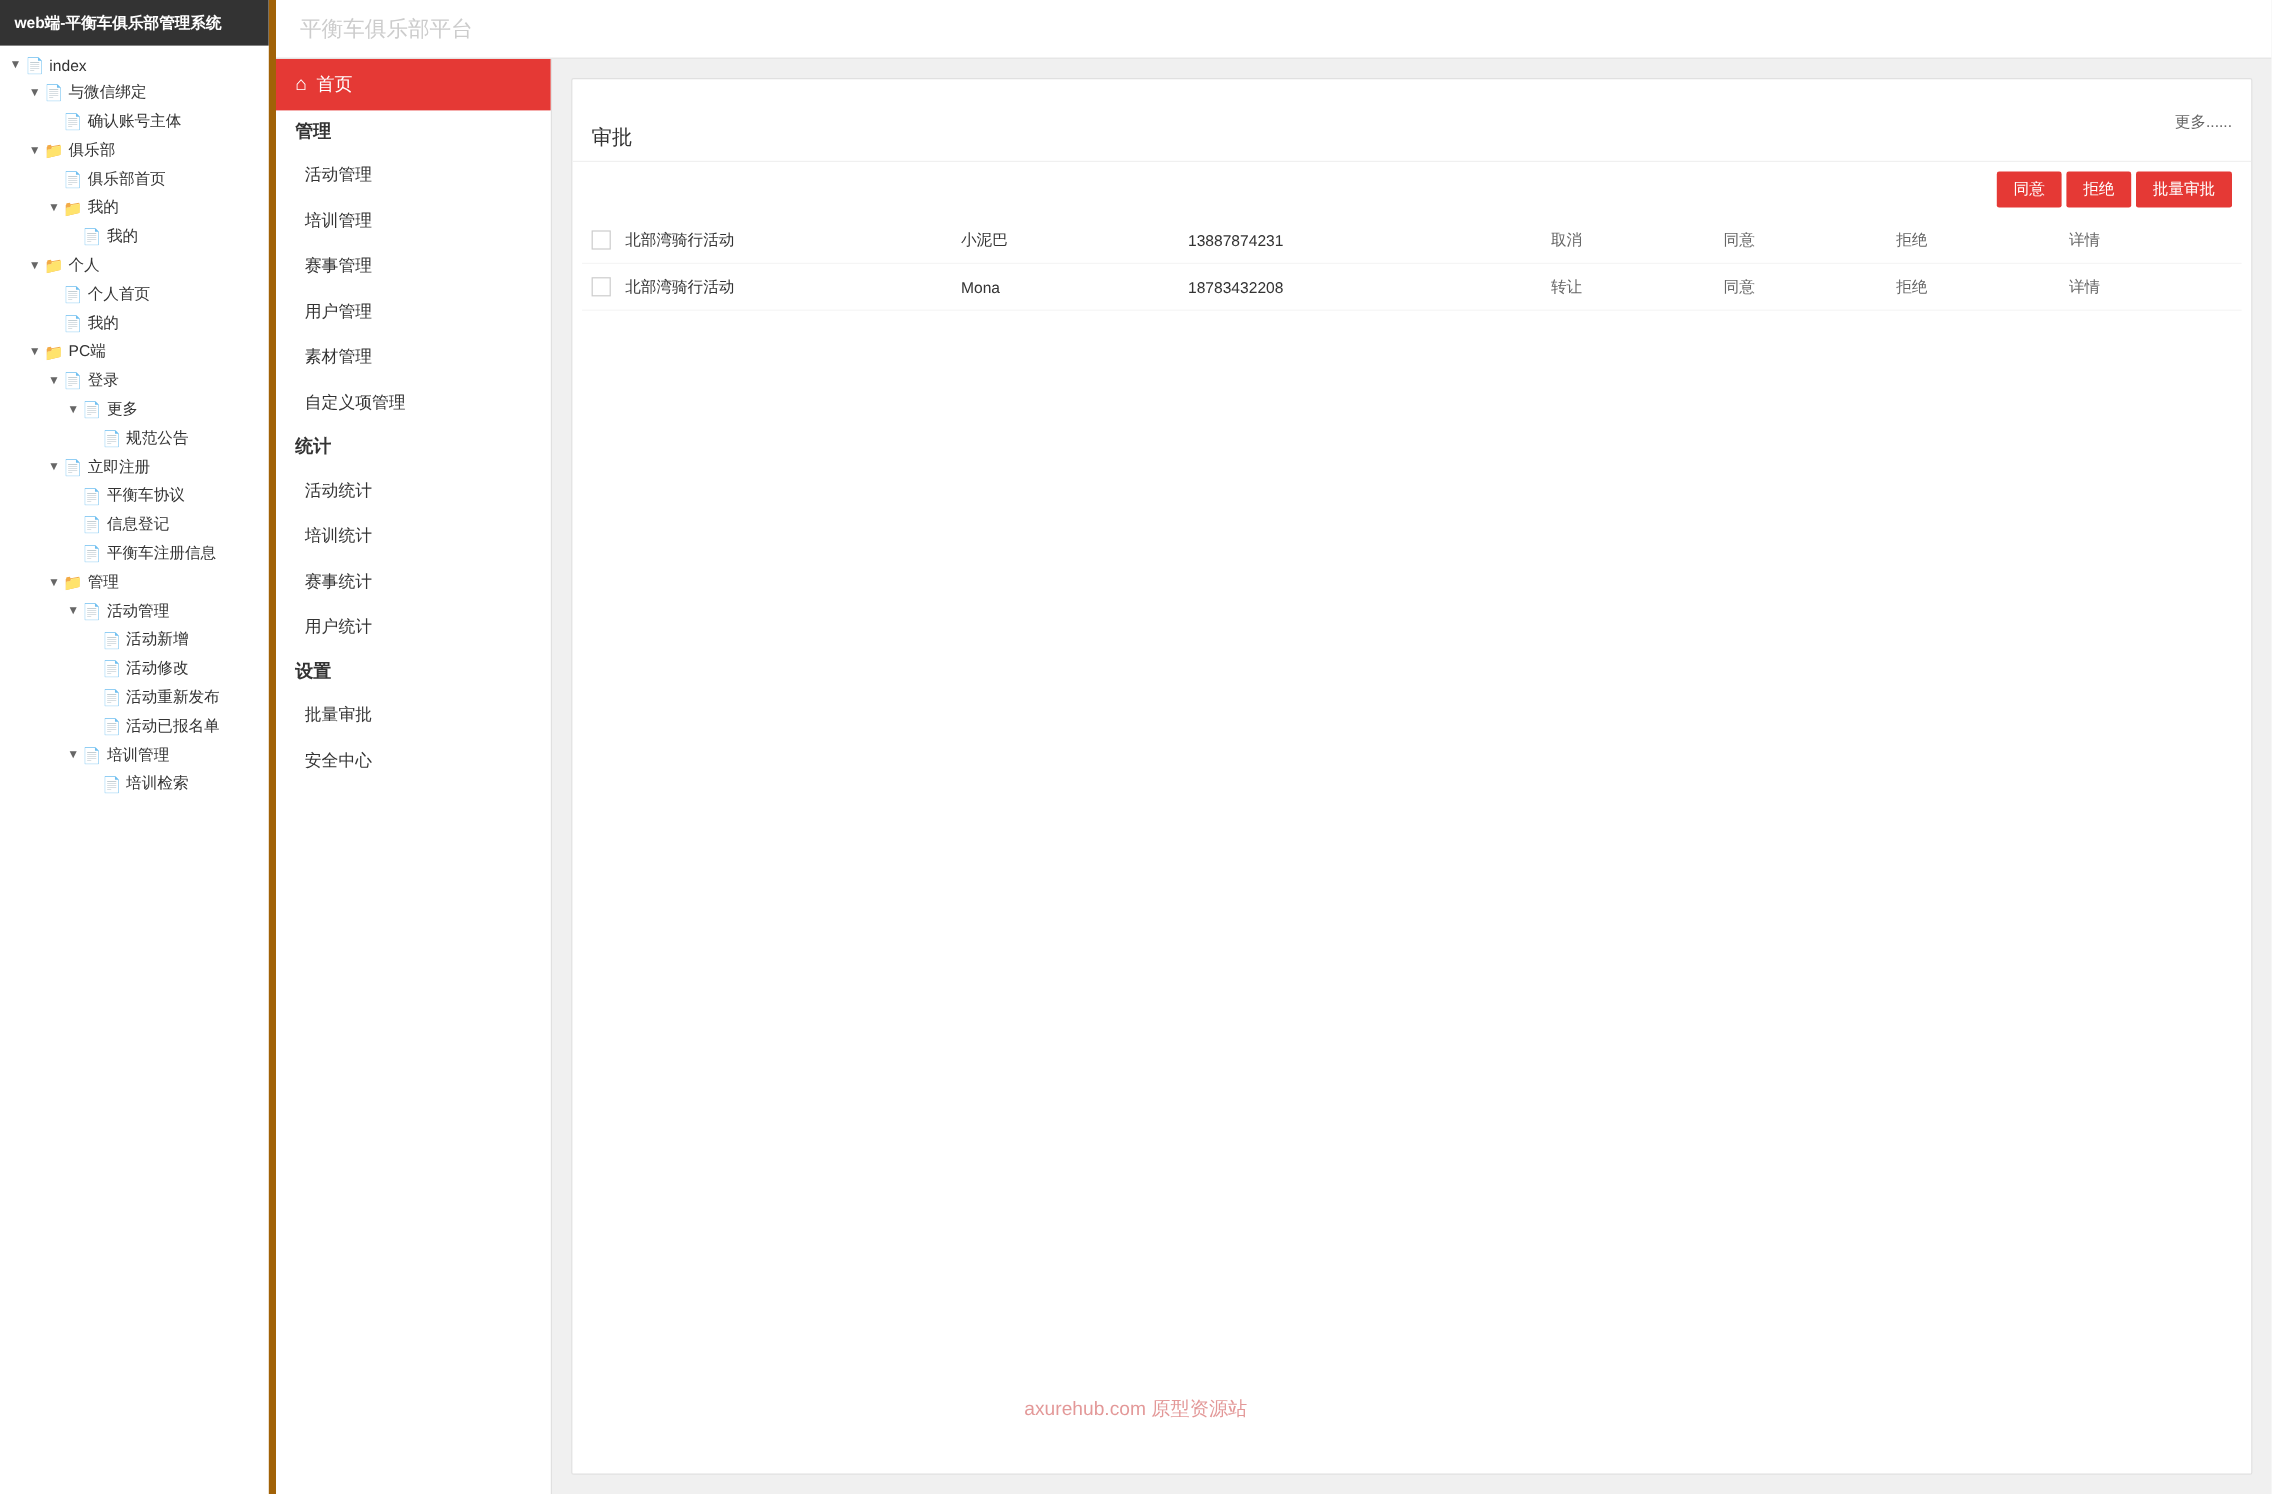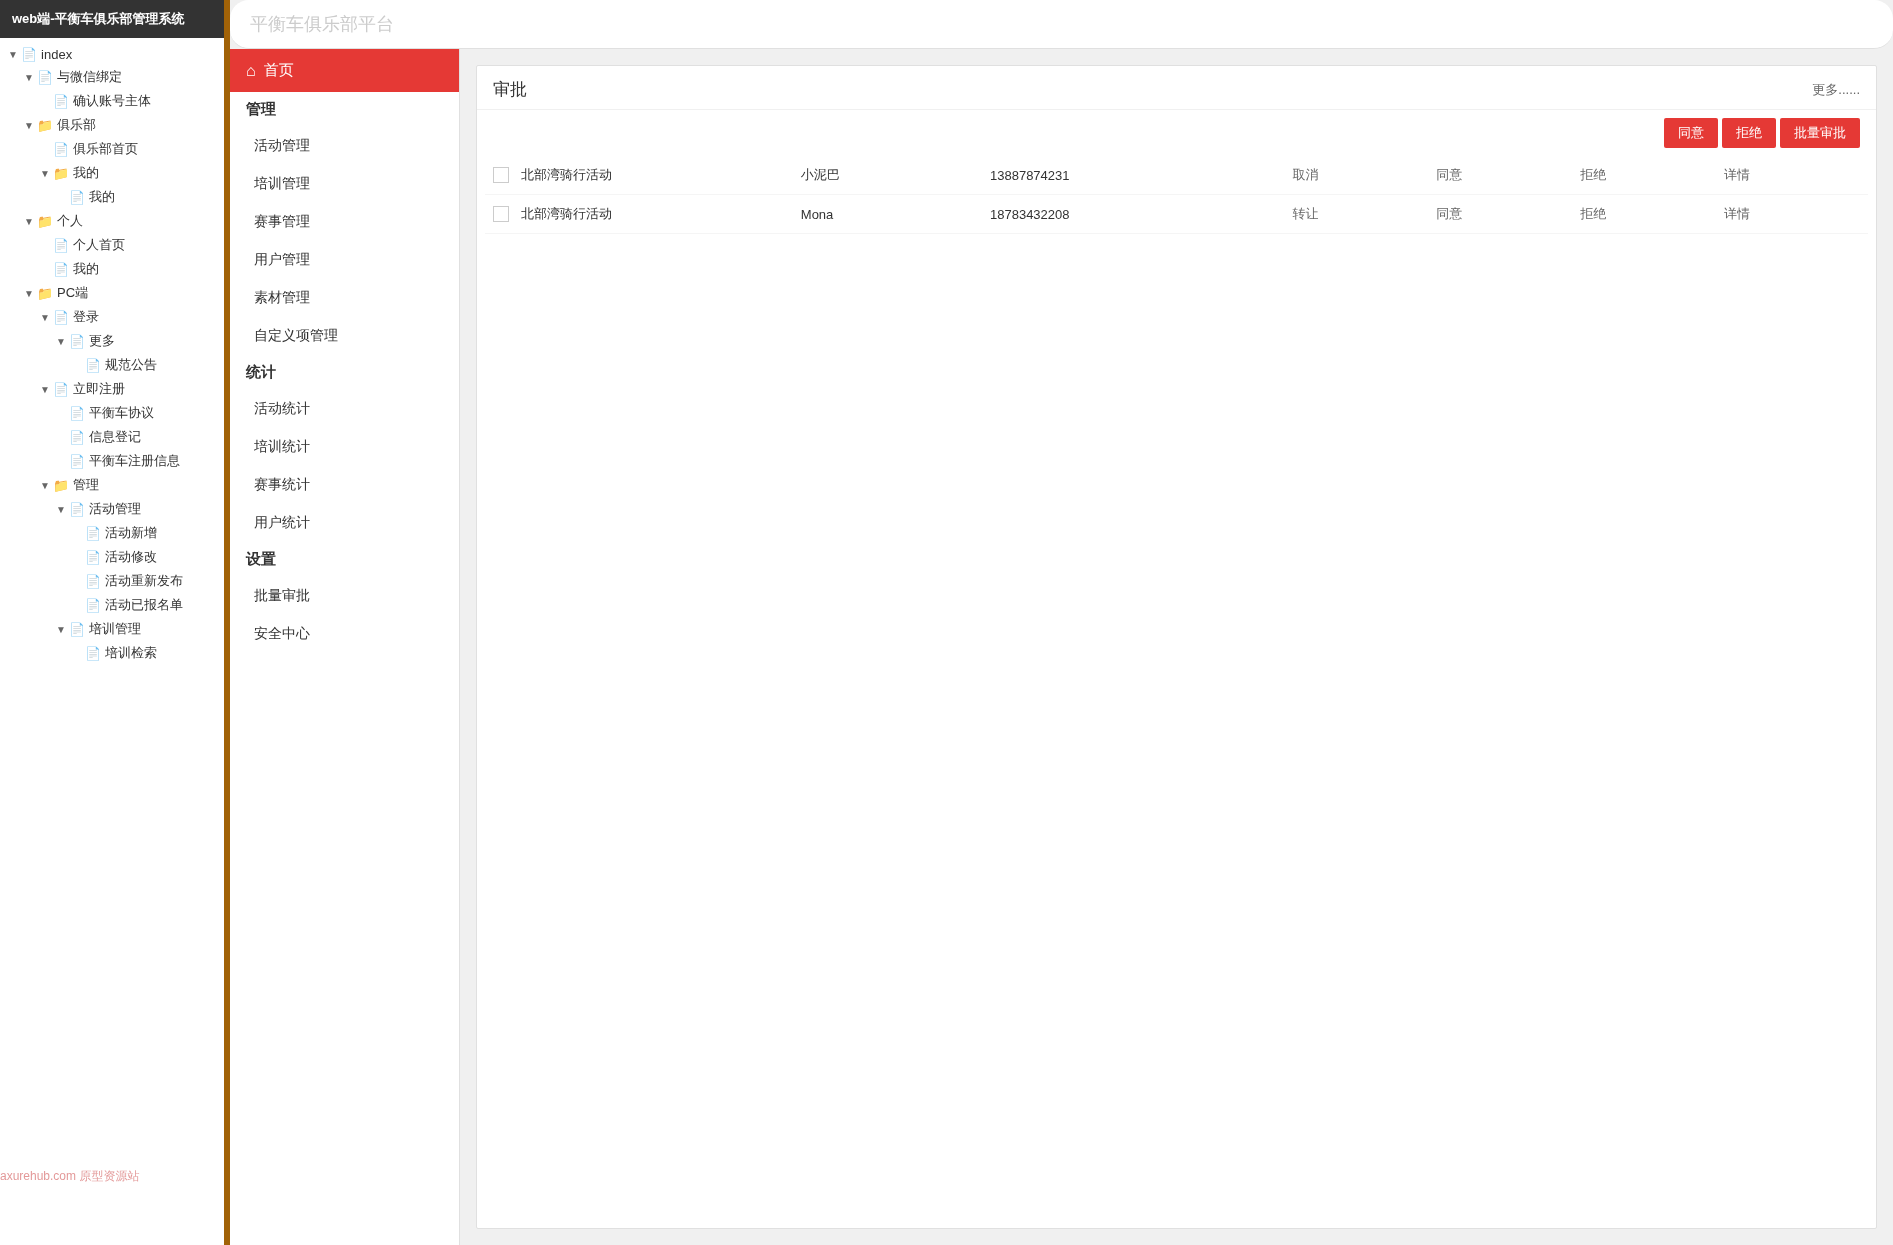--- a/index.html
+++ b/index.html
@@ -53,22 +53,22 @@
       font-size: 11px;
       margin: 0 2px;
     }
 
     
     .watermark {
       position: fixed;
       bottom: 60px;
       left: 0;
       right: 0;
-      text-align: left;
-      font-size: 12px;
+      text-align: center;
+      font-size: 16px;
       color: rgba(200,50,50,0.5);
       pointer-events: none;
       z-index: 9999;
     }
 
     
     .main-area {
       flex: 1;
       display: flex;
       flex-direction: column;
@@ -76,21 +76,20 @@
     }
 
     
     .top-header {
       background: #fff;
       padding: 12px 20px;
       border-bottom: 1px solid #e0e0e0;
       font-size: 18px;
       color: #ccc;
       font-weight: normal;
-      border-radius: 19px;
     }
 
     
     .content {
       display: flex;
       flex: 1;
       overflow: hidden;
     }
 
     
@@ -138,21 +137,21 @@
       flex-direction: column;
       overflow: hidden;
     }
     .section-header {
       display: flex;
       align-items: center;
       justify-content: space-between;
       padding: 12px 16px 8px;
       border-bottom: 1px solid #f0f0f0;
     }
-    .section-title { font-size: 17px; color: #333; font-weight: normal; }
+    .section-title { font-size: 17px; color: #333; font-weight: normal; margin-top: 25px; }
     .more-link { font-size: 13px; color: #666; cursor: pointer; }
     .action-bar {
       display: flex;
       gap: 4px;
       padding: 8px 16px;
       justify-content: flex-end;
     }
     .btn-agree { background: #e53935; color: #fff; border: none; padding: 6px 14px; border-radius: 2px; cursor: pointer; font-size: 13px; }
     .btn-reject { background: #e53935; color: #fff; border: none; padding: 6px 14px; border-radius: 2px; cursor: pointer; font-size: 13px; }
     .btn-batch { background: #e53935; color: #fff; border: none; padding: 6px 14px; border-radius: 2px; cursor: pointer; font-size: 13px; }

